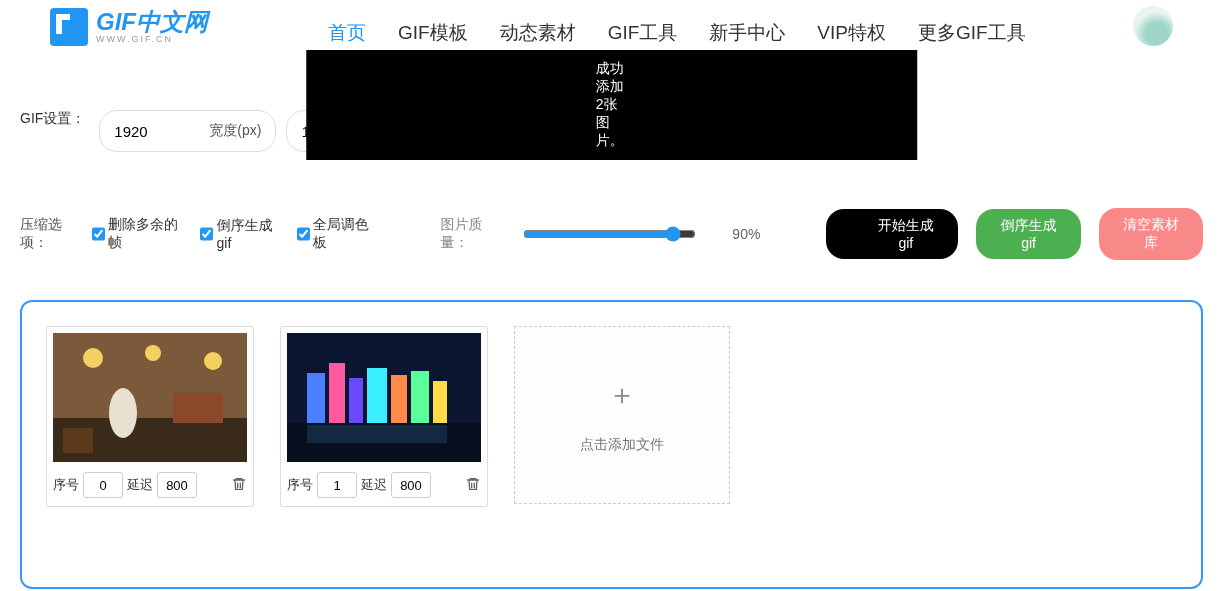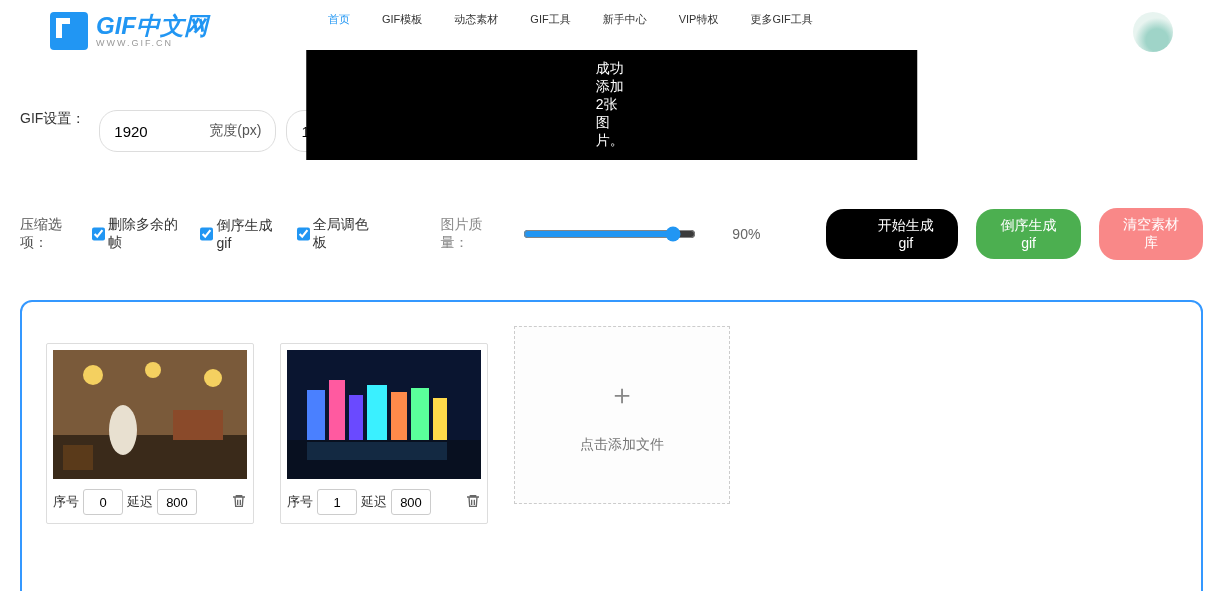--- a/index.html
+++ b/index.html
@@ -1,26 +1,26 @@
 <!DOCTYPE html>
 <html><head>
 <meta charset="utf-8">
 <style>
 * { margin: 0; padding: 0; box-sizing: border-box; }
 body { font-family: -apple-system, "Microsoft YaHei", Arial, sans-serif; font-size: 14px; color: #333; background: #fff; width: 1223px; }
-.header { display: flex; align-items: flex-start; padding: 12px 50px; height: 70px; position: relative; }
+.header { display: flex; align-items: flex-end; padding: 24px 50px; height: 70px; position: relative; }
 .logo { display: flex; align-items: center; }
 .logo-icon { width: 38px; height: 38px; background: #2196f3; border-radius: 4px; margin-right: 8px; position: relative; }
 .logo-icon::before { content: ''; position: absolute; background: #fff; width: 14px; height: 6px; top: 6px; left: 6px; }
 .logo-icon::after { content: ''; position: absolute; background: #fff; width: 6px; height: 20px; top: 6px; left: 6px; }
 .logo-text { display: flex; flex-direction: column; }
 .logo-main { font-size: 24px; font-weight: bold; font-style: italic; color: #2196f3; line-height: 1; }
 .logo-sub { font-size: 9px; color: #999; letter-spacing: 2px; }
 .nav { display: flex; gap: 32px; margin-left: 120px; }
-.nav-item { color: #333; text-decoration: none; font-size: 11px; cursor: pointer; }
+.nav-item { color: #333; text-decoration: none; font-size: 19px; cursor: pointer; }
 .nav-item.active { color: #2196f3; }
 .avatar { margin-left: auto; width: 40px; height: 40px; border-radius: 50%; background: radial-gradient(circle at 60% 70%, #9fd4c8 30%, #e8f4f0 60%); }
 .toast { position: absolute; top: 50px; left: 50%; transform: translateX(-50%); background: #000; color: #fff; padding: 10px 290px; font-size: 14px; z-index: 10; }
 .settings-row { display: flex; align-items: flex-start; padding: 0 20px; margin-top: 40px; gap: 10px; }
 .settings-label { font-size: 14px; color: #333; margin-right: 4px; }
 .input-group { display: flex; align-items: center; border: 1px solid #ddd; border-radius: 18px; padding: 6px 14px; height: 42px; }
 .input-group input { border: none; outline: none; font-size: 15px; width: 75px; }
 .input-group .unit { color: #555; font-size: 14px; margin-left: 20px; }
 .options-row { display: flex; align-items: center; padding: 0 20px; margin-top: 56px; gap: 8px; }
 .opt-label { font-size: 14px; color: #555; }
@@ -28,21 +28,21 @@
 .checkbox-group input[type="checkbox"] { width: 14px; height: 14px; accent-color: #2196f3; cursor: pointer; }
 .checkbox-group label { font-size: 14px; color: #333; }
 .quality-label { margin-left: 48px; font-size: 14px; color: #888; }
 .slider { width: 190px; margin: 0 10px; accent-color: #2196f3; cursor: pointer; }
 .slider-val { color: #666; font-size: 14px; margin-left: 18px; }
 .btn { border: none; border-radius: 18px; color: #fff; padding: 8px 20px; font-size: 14px; cursor: pointer; margin-left: 10px; }
 .btn-primary { background: #000000; margin-left: 58px; padding-left: 47px; }
 .btn-success { background: #4caf50; }
 .btn-danger { background: #f98888; }
 .canvas { margin: 40px 20px 20px; border: 2px solid #3498ff; border-radius: 12px; padding: 24px 24px 80px; display: flex; gap: 26px; min-height: 280px; }
-.thumb-card { border: 1px solid #ddd; border-radius: 2px; padding: 6px; width: 208px; background: #fff; margin-top: 17px; }
+.thumb-card { border: 1px solid #ddd; border-radius: 2px; padding: 6px; width: 208px; background: #fff; }
 .thumb-img { width: 194px; height: 129px; display: block; }
 .thumb-ctrl { display: flex; align-items: center; gap: 4px; margin-top: 10px; padding-bottom: 2px; }
 .thumb-ctrl span { font-size: 13px; color: #333; }
 .thumb-ctrl input { width: 40px; height: 26px; border: 1px solid #ccc; border-radius: 3px; text-align: center; font-size: 13px; outline: none; }
 .trash { margin-left: auto; cursor: pointer; color: #666; }
 .add-tile { width: 216px; height: 178px; border: 1px dashed #ccc; display: flex; flex-direction: column; align-items: center; justify-content: center; gap: 22px; cursor: pointer; color: #777; background: #fdfdfd; }
 .add-plus { font-size: 28px; color: #888; font-weight: 300; }
 </style>
 </head>
 <body>

